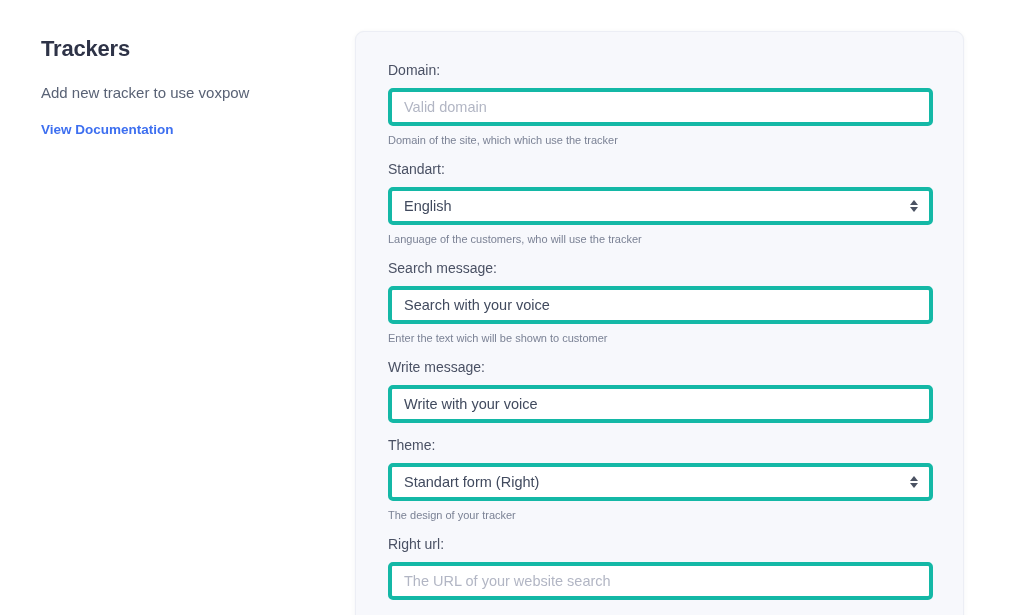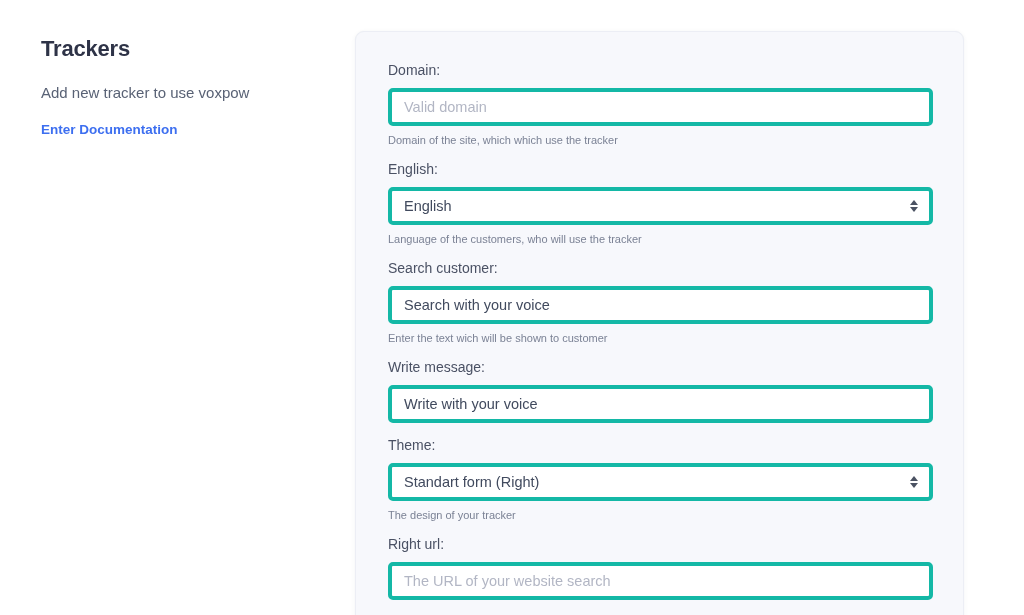--- a/index.html
+++ b/index.html
@@ -138,45 +138,45 @@
   }
 </style>
 </head>
 <body>
 
 <div class="page">
 
   <div class="intro">
     <h1 class="intro-title">Trackers</h1>
     <p class="intro-subtitle">Add new tracker to use voxpow</p>
-    <a class="intro-link">Enter Documentation</a>
+    <a class="intro-link">View Documentation</a>
   </div>
 
   <div class="card">
     <div class="card-inner" id="form-fields">
         <div class="field">
           <label class="field-label">Domain:</label>
           <div class="control-wrap">
             <div class="control placeholder">Valid domain</div>
           </div>
           <div class="field-help">Domain of the site, which which use the tracker</div>
         </div>
         <div class="field">
-          <label class="field-label">English:</label>
+          <label class="field-label">Standart:</label>
           <div class="control-wrap">
             <div class="control select">English</div>
             <span class="select-icon">
               <span class="tri up"></span>
               <span class="tri down"></span>
             </span>
           </div>
           <div class="field-help">Language of the customers, who will use the tracker</div>
         </div>
         <div class="field">
-          <label class="field-label">Search customer:</label>
+          <label class="field-label">Search message:</label>
           <div class="control-wrap">
             <div class="control">Search with your voice</div>
           </div>
           <div class="field-help">Enter the text wich will be shown to customer</div>
         </div>
         <div class="field">
           <label class="field-label">Write message:</label>
           <div class="control-wrap">
             <div class="control">Write with your voice</div>
           </div>

